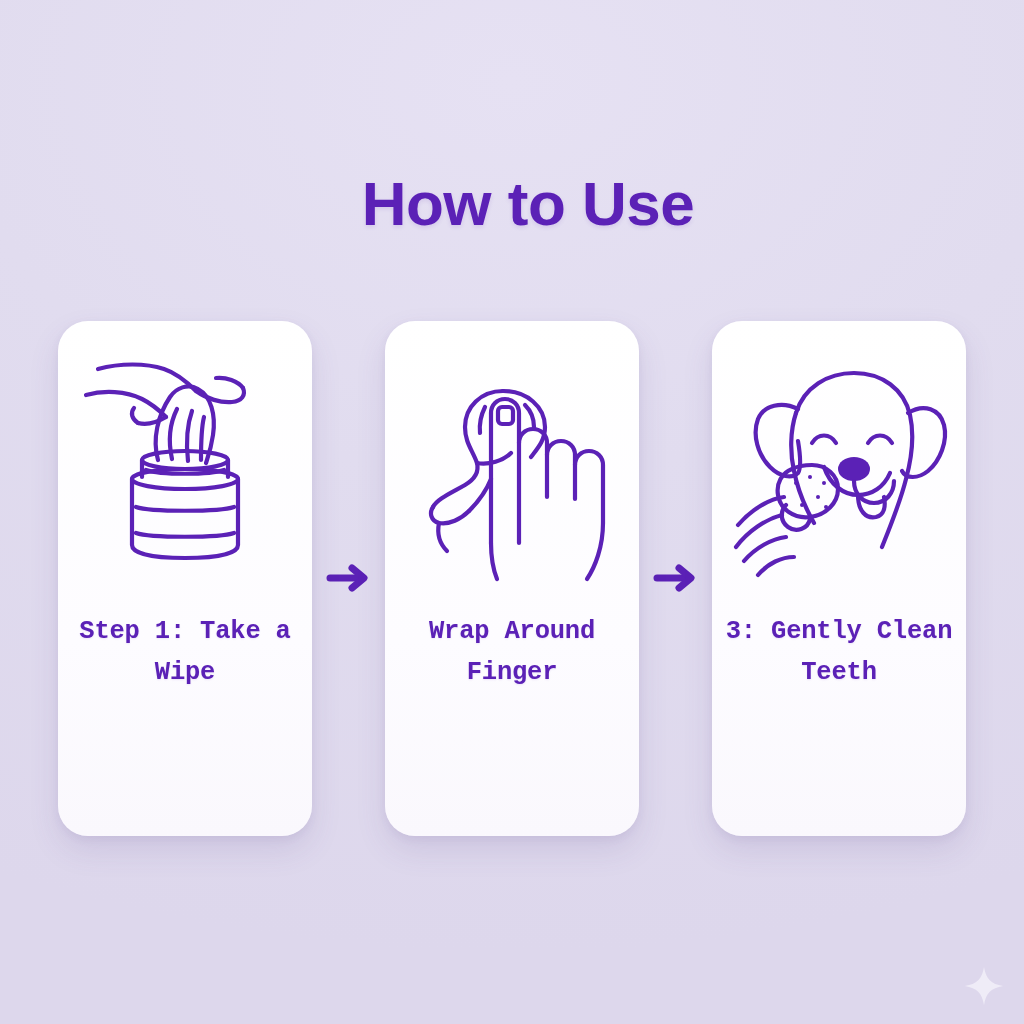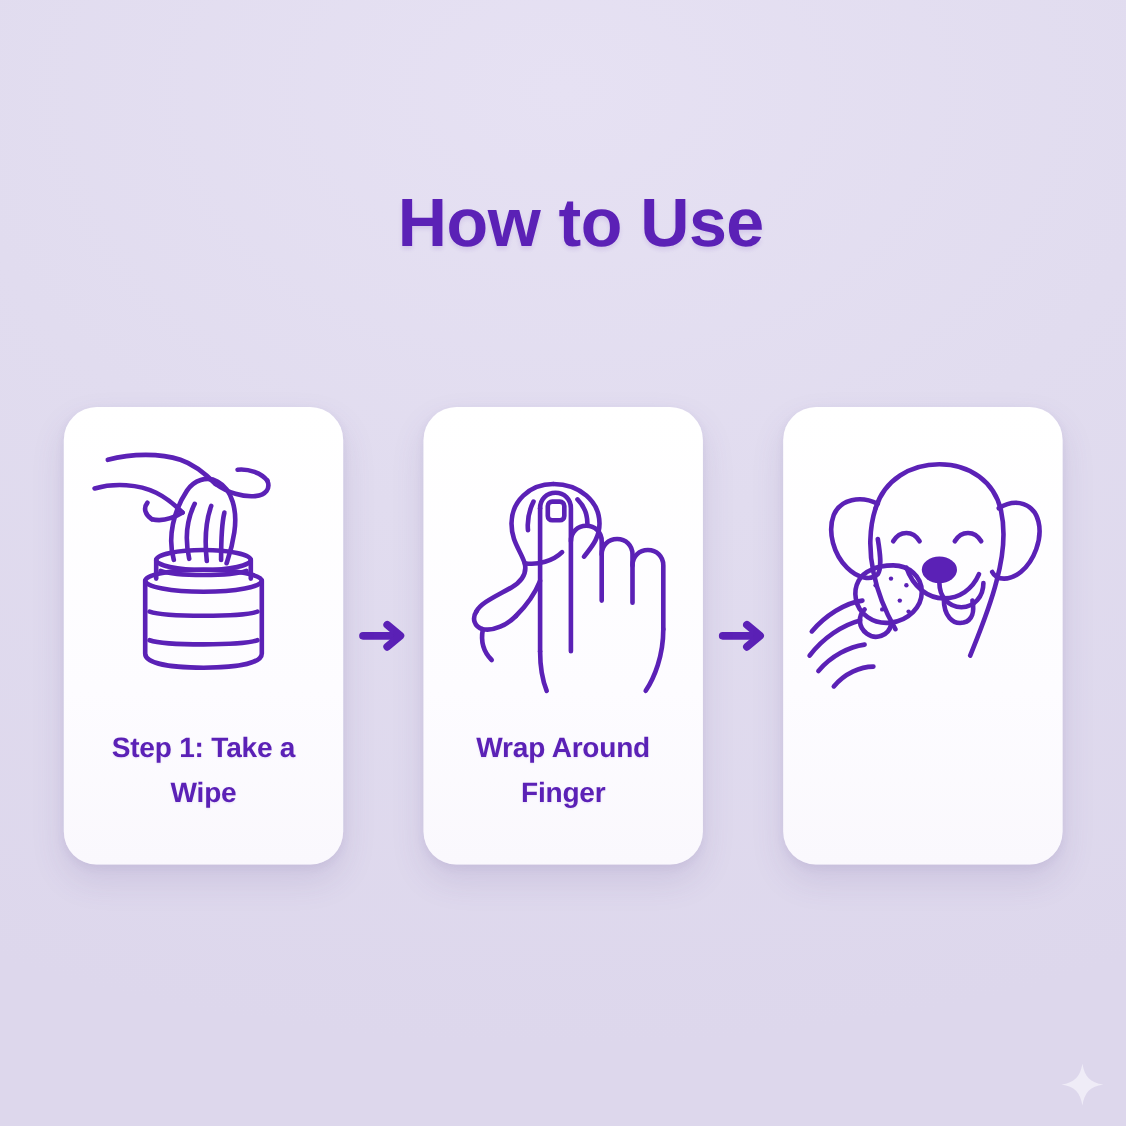--- a/index.html
+++ b/index.html
@@ -41,30 +41,31 @@
     top: 373px;
     width: 908px;
     height: 410px;
     display: flex;
     align-items: center;
     justify-content: space-between;
   }
   .card {
     position: relative;
     width: 254px;
-    height: 416px;
+    height: 515px;
     background: linear-gradient(180deg, #ffffff 0%, #fdfcff 62%, #faf8fd 100%);
     border-radius: 30px;
     box-shadow: 0 14px 30px rgba(90,70,140,0.13),
                 0 3px 8px rgba(90,70,140,0.07);
     display: flex;
     flex-direction: column;
     align-items: center;
     box-sizing: border-box;
     padding-top: 22px;
+    font-family: Liberation Mono, monospace;
   }
   .card-icon {
     width: 210px;
     height: 232px;
     display: flex;
     align-items: center;
     justify-content: center;
     margin-top: 4px;
   }
   .card-icon svg {
@@ -226,20 +227,21 @@
           <circle cx="68" cy="158" r="2" fill="#5b21b6" stroke="none"></circle>
 
           <path d="M52 158 C46 164 46 174 54 180 C62 186 74 182 76 172"></path>
 
           <path d="M4 178 C16 164 34 152 50 150"></path>
           <path d="M2 200 C14 184 32 172 48 168"></path>
           <path d="M10 214 C22 200 38 192 52 190"></path>
           <path d="M24 228 C34 216 48 210 60 210"></path>
         </svg>
       </div>
+      <div class="card-label">3: Gently Clean Teeth</div>
     </div>
 
   </div>
 
   <div class="sparkle">
     <svg width="44" height="44" viewBox="0 0 44 44">
       <path d="M22 3 C24 15 29 20 41 22 C29 24 24 29 22 41 C20 29 15 24 3 22 C15 20 20 15 22 3 Z" fill="#f3f0fa"></path>
     </svg>
   </div>
 

